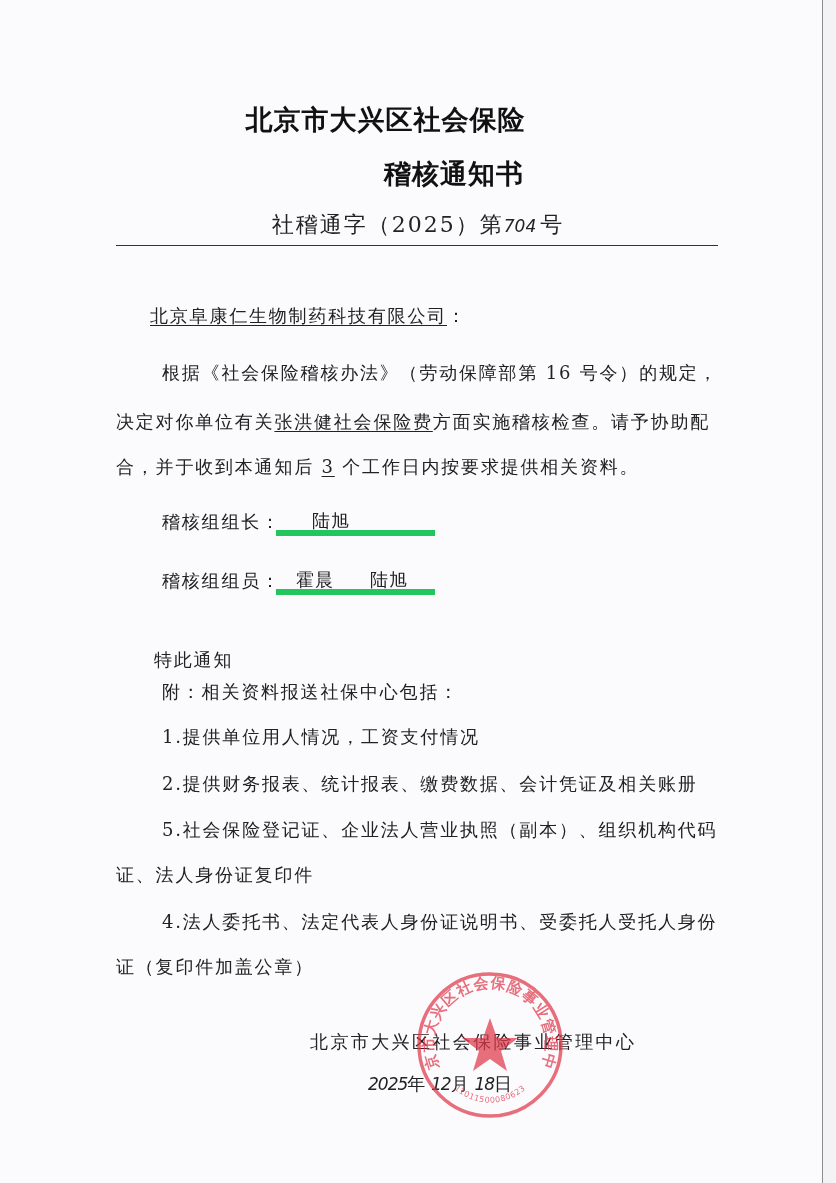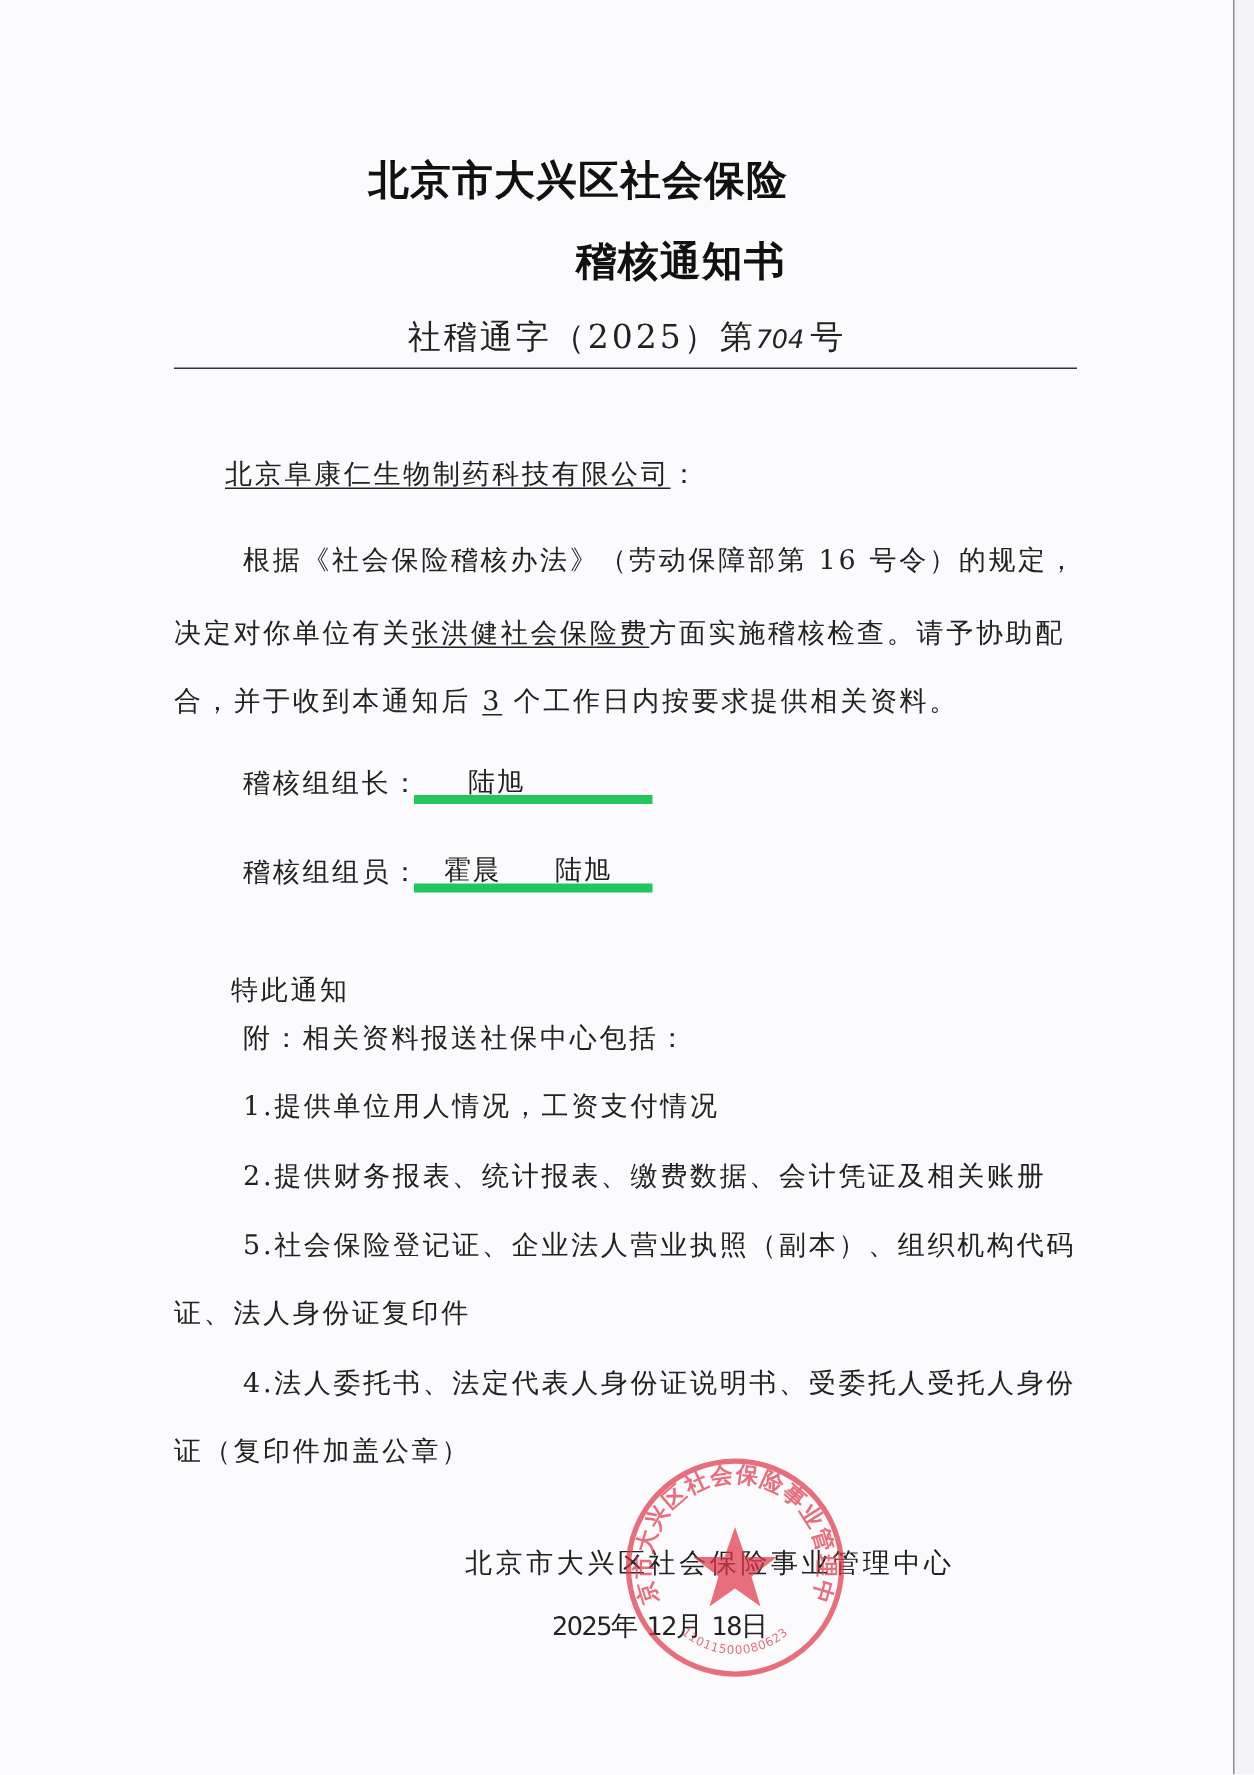--- a/index.html
+++ b/index.html
@@ -113,20 +113,21 @@
     .item4b { left: 116px; top: 955px; }
 
     .org-name { left: 310px; top: 1030px; letter-spacing: 2.4px; }
     .date-line {
       left: 368px; top: 1072px;
       font-size: 18px;
       color: #222;
     }
     .date-line .hw {
       font-family: "DejaVu Sans", sans-serif;
+      font-style: italic;
       font-size: 17px;
       letter-spacing: -1px;
     }
 
     .stamp {
       position: absolute;
       left: 415px; top: 970px;
       width: 150px; height: 150px;
       pointer-events: none;
       opacity: 0.72;

